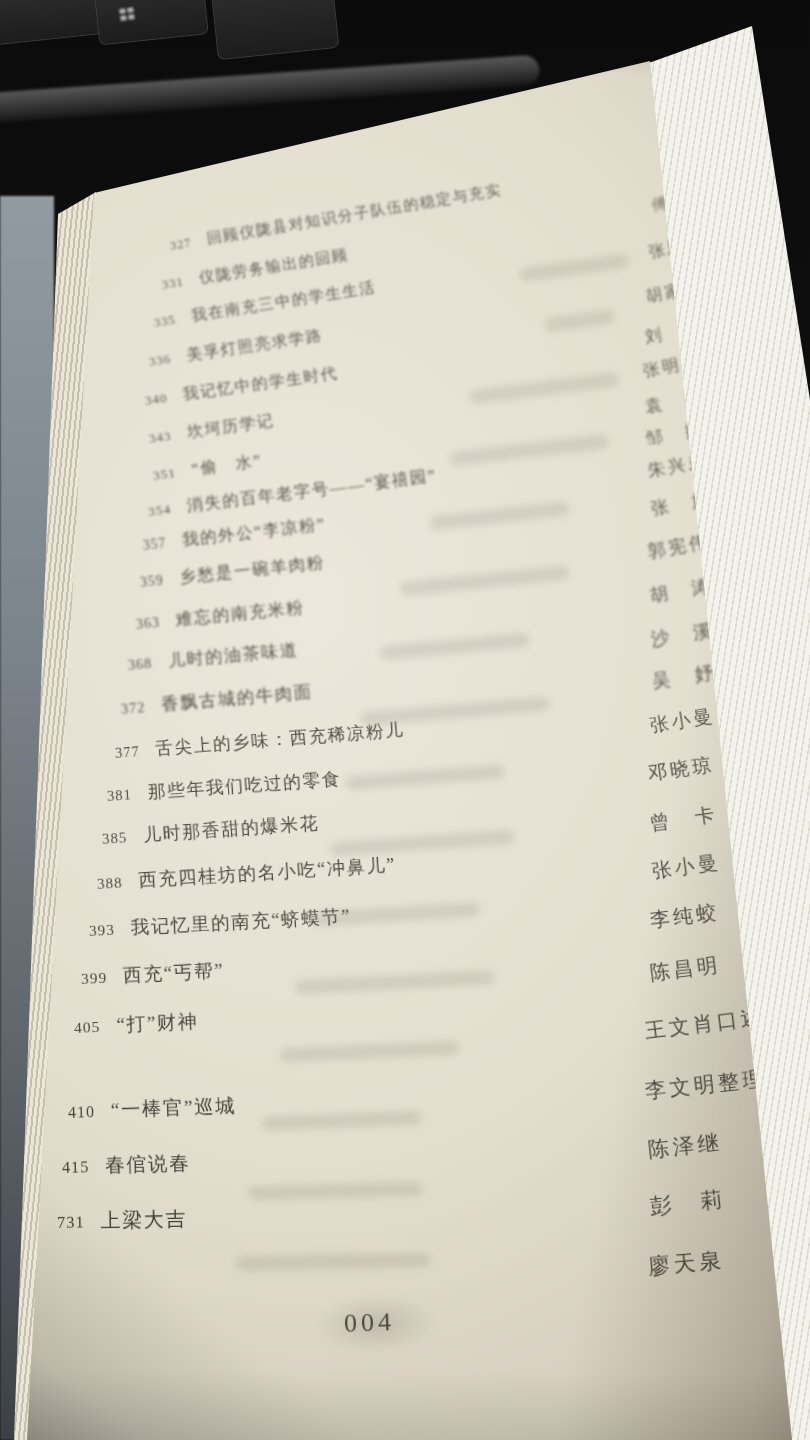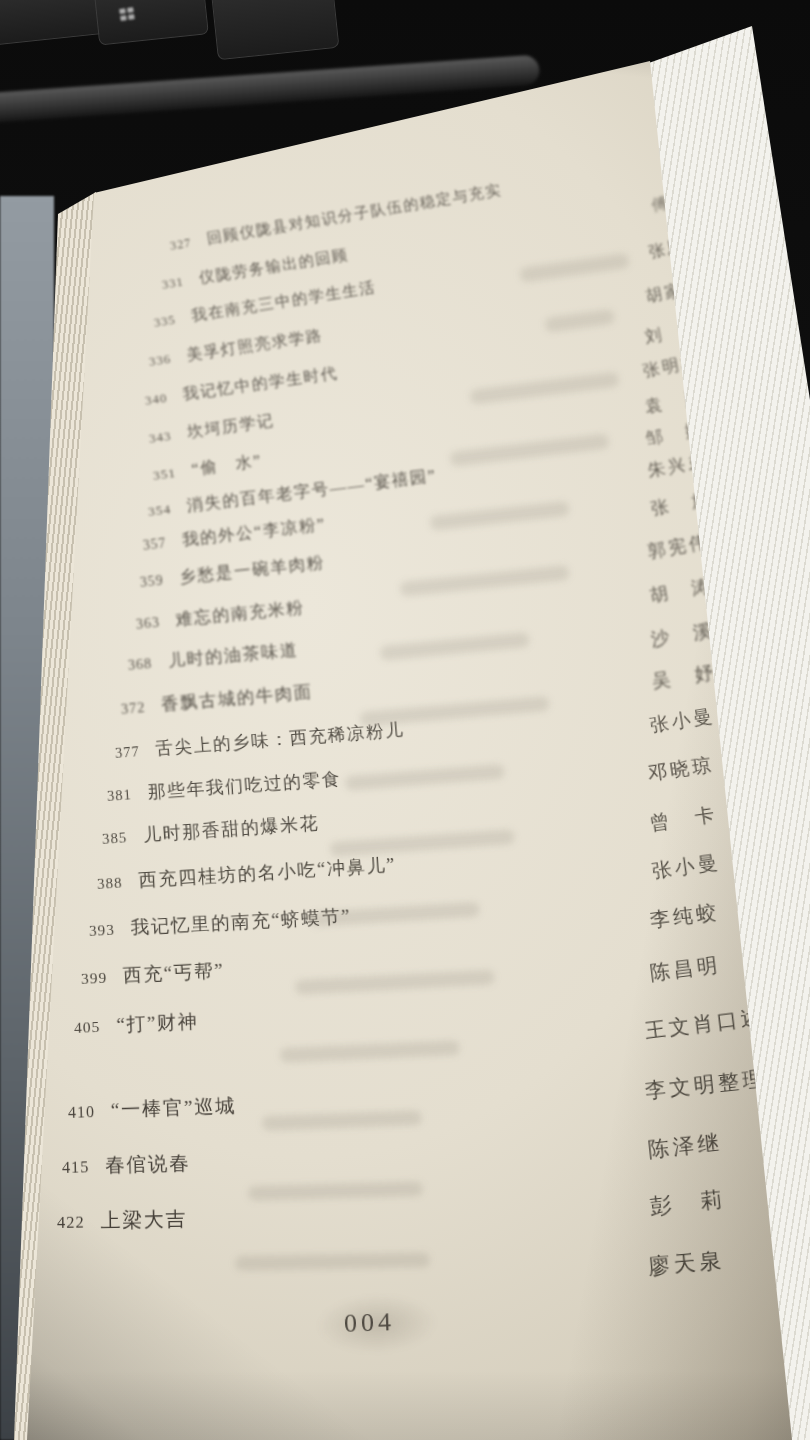--- a/index.html
+++ b/index.html
@@ -95,21 +95,21 @@
       <div class="trow" style="left: 121px; top: 696px; font-size: 17.4px; transform: rotate(-5deg); filter: blur(0.8px); color: rgba(55, 50, 43, 0.84);"><span class="tnum" style="font-size: 14.2px;">372</span><span class="ttl">香飘古城的牛肉面</span></div>
       <div class="trow" style="left: 115px; top: 740px; font-size: 17.6px; transform: rotate(-4.5deg); filter: blur(0.75px); color: rgba(55, 50, 43, 0.85);"><span class="tnum" style="font-size: 14.4px;">377</span><span class="ttl">舌尖上的乡味：西充稀凉粉儿</span></div>
       <div class="trow" style="left: 107px; top: 783px; font-size: 17.8px; transform: rotate(-4deg); filter: blur(0.7px); color: rgba(55, 50, 43, 0.86);"><span class="tnum" style="font-size: 14.6px;">381</span><span class="ttl">那些年我们吃过的零食</span></div>
       <div class="trow" style="left: 102px; top: 826px; font-size: 18px; transform: rotate(-4deg); filter: blur(0.65px); color: rgba(55, 50, 43, 0.86);"><span class="tnum" style="font-size: 14.8px;">385</span><span class="ttl">儿时那香甜的爆米花</span></div>
       <div class="trow" style="left: 97px; top: 870px; font-size: 18.3px; transform: rotate(-3.5deg); filter: blur(0.61px); color: rgba(55, 50, 43, 0.87);"><span class="tnum" style="font-size: 15px;">388</span><span class="ttl">西充四桂坊的名小吃“冲鼻儿”</span></div>
       <div class="trow" style="left: 89px; top: 917px; font-size: 18.5px; transform: rotate(-3deg); filter: blur(0.55px); color: rgba(55, 50, 43, 0.88);"><span class="tnum" style="font-size: 15.2px;">393</span><span class="ttl">我记忆里的南充“蛴蟆节”</span></div>
       <div class="trow" style="left: 81px; top: 965px; font-size: 18.8px; transform: rotate(-3deg); filter: blur(0.5px); color: rgba(55, 50, 43, 0.89);"><span class="tnum" style="font-size: 15.4px;">399</span><span class="ttl">西充“丐帮”</span></div>
       <div class="trow" style="left: 74px; top: 1014px; font-size: 19px; transform: rotate(-2.5deg); filter: blur(0.45px); color: rgba(55, 50, 43, 0.9);"><span class="tnum" style="font-size: 15.6px;">405</span><span class="ttl">“打”财神</span></div>
       <div class="trow" style="left: 68px; top: 1098px; font-size: 19.4px; transform: rotate(-2deg); filter: blur(0.35px); color: rgba(55, 50, 43, 0.91);"><span class="tnum" style="font-size: 15.9px;">410</span><span class="ttl">“一棒官”巡城</span></div>
       <div class="trow" style="left: 62px; top: 1153px; font-size: 19.7px; transform: rotate(-1.5deg); filter: blur(0.29px); color: rgba(55, 50, 43, 0.92);"><span class="tnum" style="font-size: 16.2px;">415</span><span class="ttl">春倌说春</span></div>
-      <div class="trow" style="left: 57px; top: 1208px; font-size: 20px; transform: rotate(-1deg); filter: blur(0.23px); color: rgba(55, 50, 43, 0.93);"><span class="tnum" style="font-size: 16.4px;">422</span><span class="ttl">上梁大吉</span></div>
+      <div class="trow" style="left: 57px; top: 1208px; font-size: 20px; transform: rotate(-1deg); filter: blur(0.23px); color: rgba(55, 50, 43, 0.93);"><span class="tnum" style="font-size: 16.4px;">731</span><span class="ttl">上梁大吉</span></div>
       <div class="arow" style="left: 652px; top: 196px; font-size: 16px; letter-spacing: 2.3px; transform: rotate(-12deg); filter: blur(1.35px); color: rgba(62, 57, 49, 0.73);">傅学杰</div>
       <div class="arow" style="left: 649px; top: 242px; font-size: 16.3px; letter-spacing: 2.3px; transform: rotate(-12deg); filter: blur(1.3px); color: rgba(62, 57, 49, 0.74);">张思智</div>
       <div class="arow" style="left: 646px; top: 286px; font-size: 16.5px; letter-spacing: 2.4px; transform: rotate(-11deg); filter: blur(1.25px); color: rgba(62, 57, 49, 0.75);">胡家庆</div>
       <div class="arow" style="left: 645px; top: 326px; font-size: 16.7px; letter-spacing: 2.5px; transform: rotate(-11deg); filter: blur(1.21px); color: rgba(62, 57, 49, 0.76);">刘　俊</div>
       <div class="arow" style="left: 643px; top: 360px; font-size: 16.9px; letter-spacing: 2.5px; transform: rotate(-11deg); filter: blur(1.17px); color: rgba(62, 57, 49, 0.76);">张明权</div>
       <div class="arow" style="left: 645px; top: 396px; font-size: 17.1px; letter-spacing: 2.5px; transform: rotate(-11deg); filter: blur(1.13px); color: rgba(62, 57, 49, 0.77);">袁　勇</div>
       <div class="arow" style="left: 646px; top: 427px; font-size: 17.3px; letter-spacing: 2.6px; transform: rotate(-11deg); filter: blur(1.1px); color: rgba(62, 57, 49, 0.77);">邹　娥</div>
       <div class="arow" style="left: 648px; top: 459px; font-size: 17.5px; letter-spacing: 2.6px; transform: rotate(-11deg); filter: blur(1.06px); color: rgba(62, 57, 49, 0.78);">朱兴弟</div>
       <div class="arow" style="left: 651px; top: 497px; font-size: 17.7px; letter-spacing: 2.7px; transform: rotate(-10deg); filter: blur(1.02px); color: rgba(62, 57, 49, 0.79);">张　放</div>
       <div class="arow" style="left: 648px; top: 540px; font-size: 18px; letter-spacing: 2.8px; transform: rotate(-10deg); filter: blur(0.97px); color: rgba(62, 57, 49, 0.79);">郭宪伟</div>

